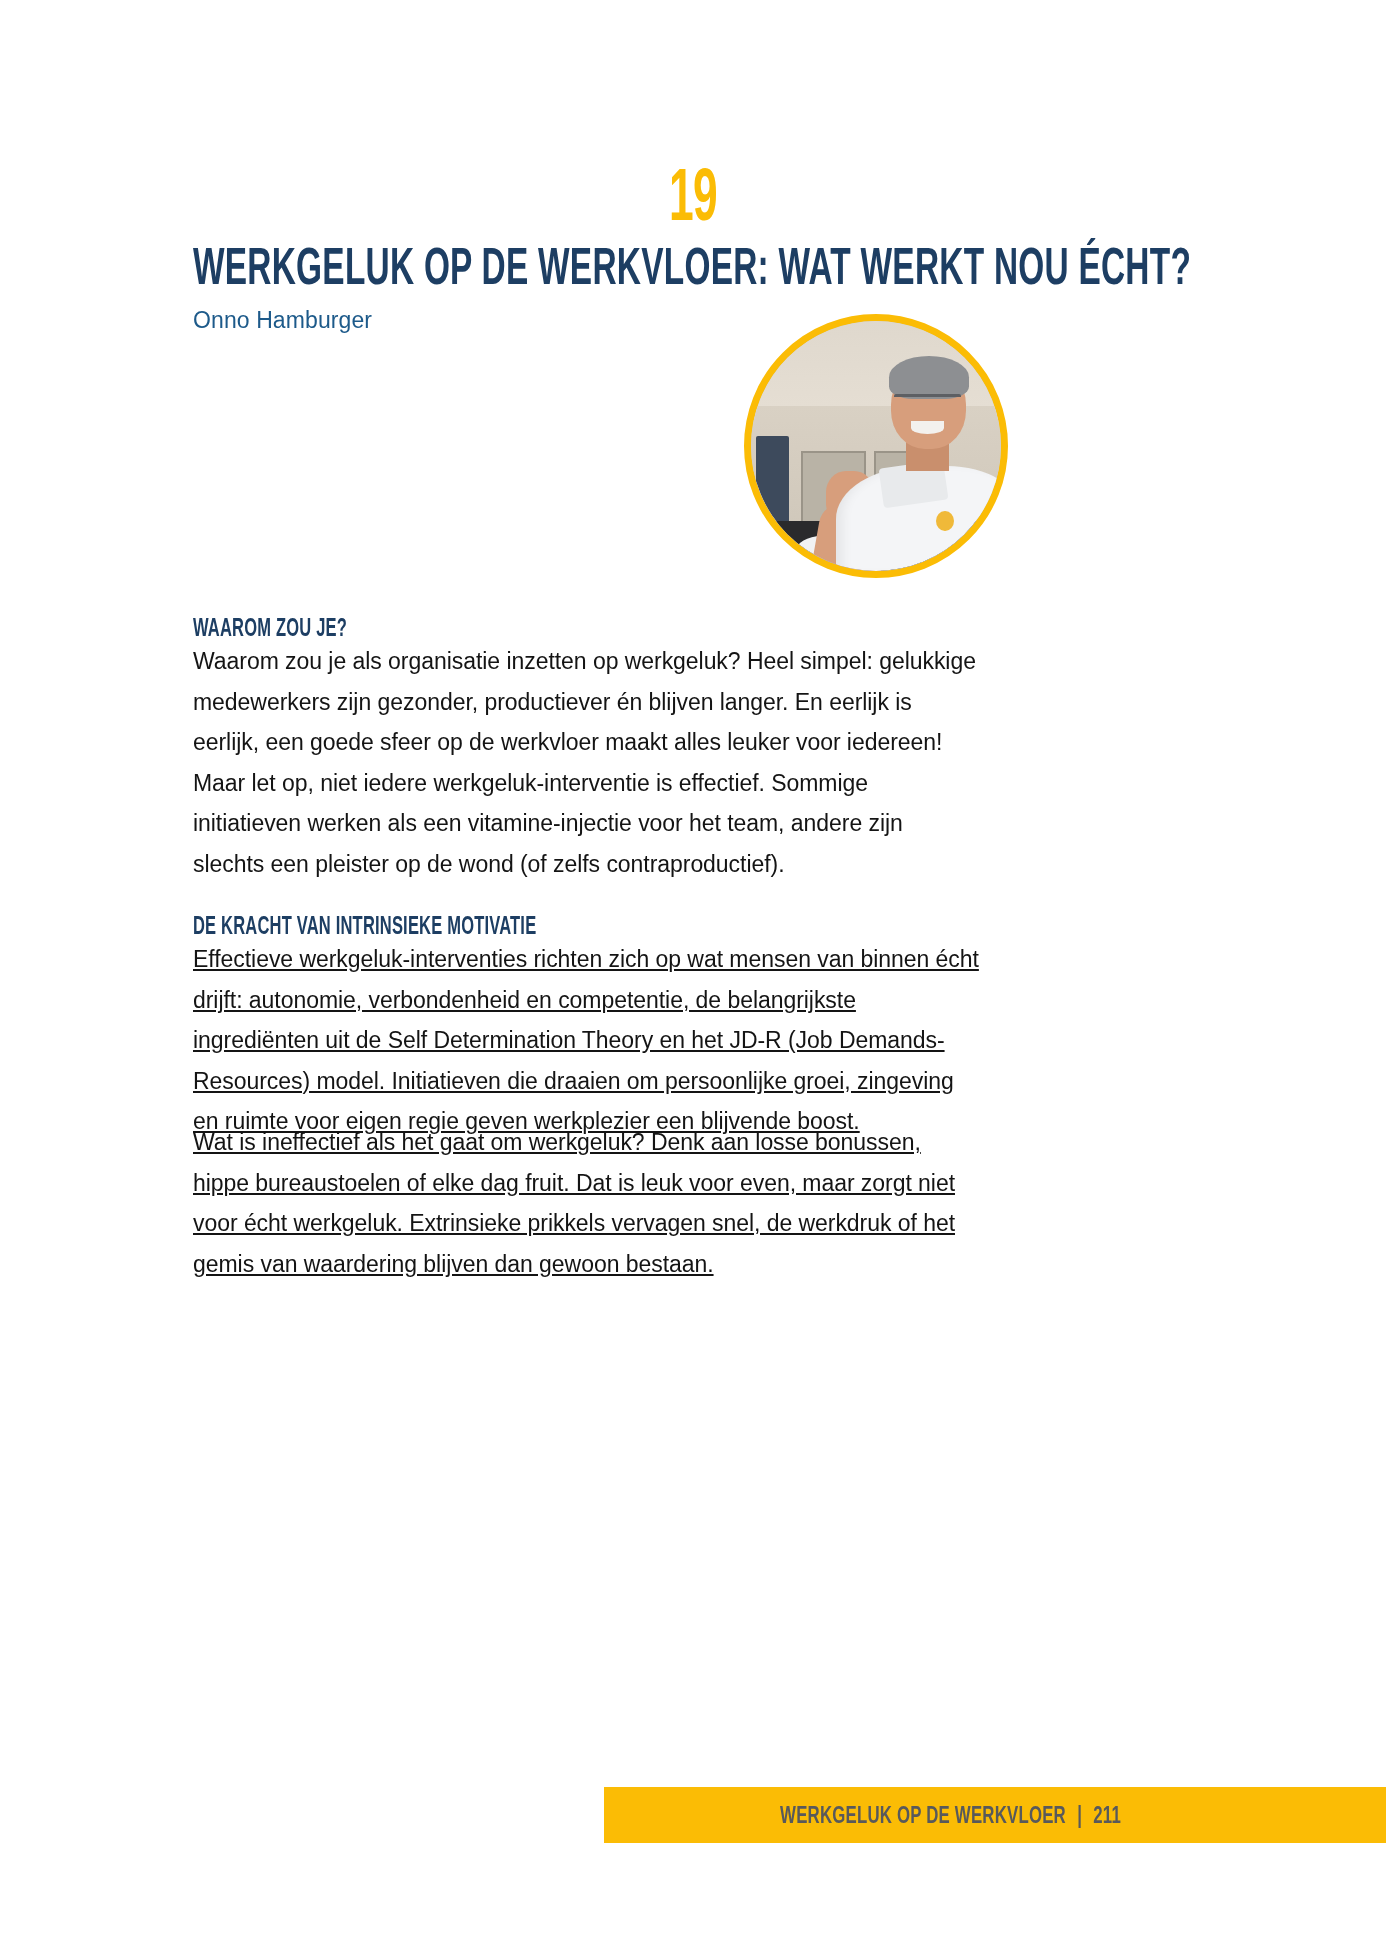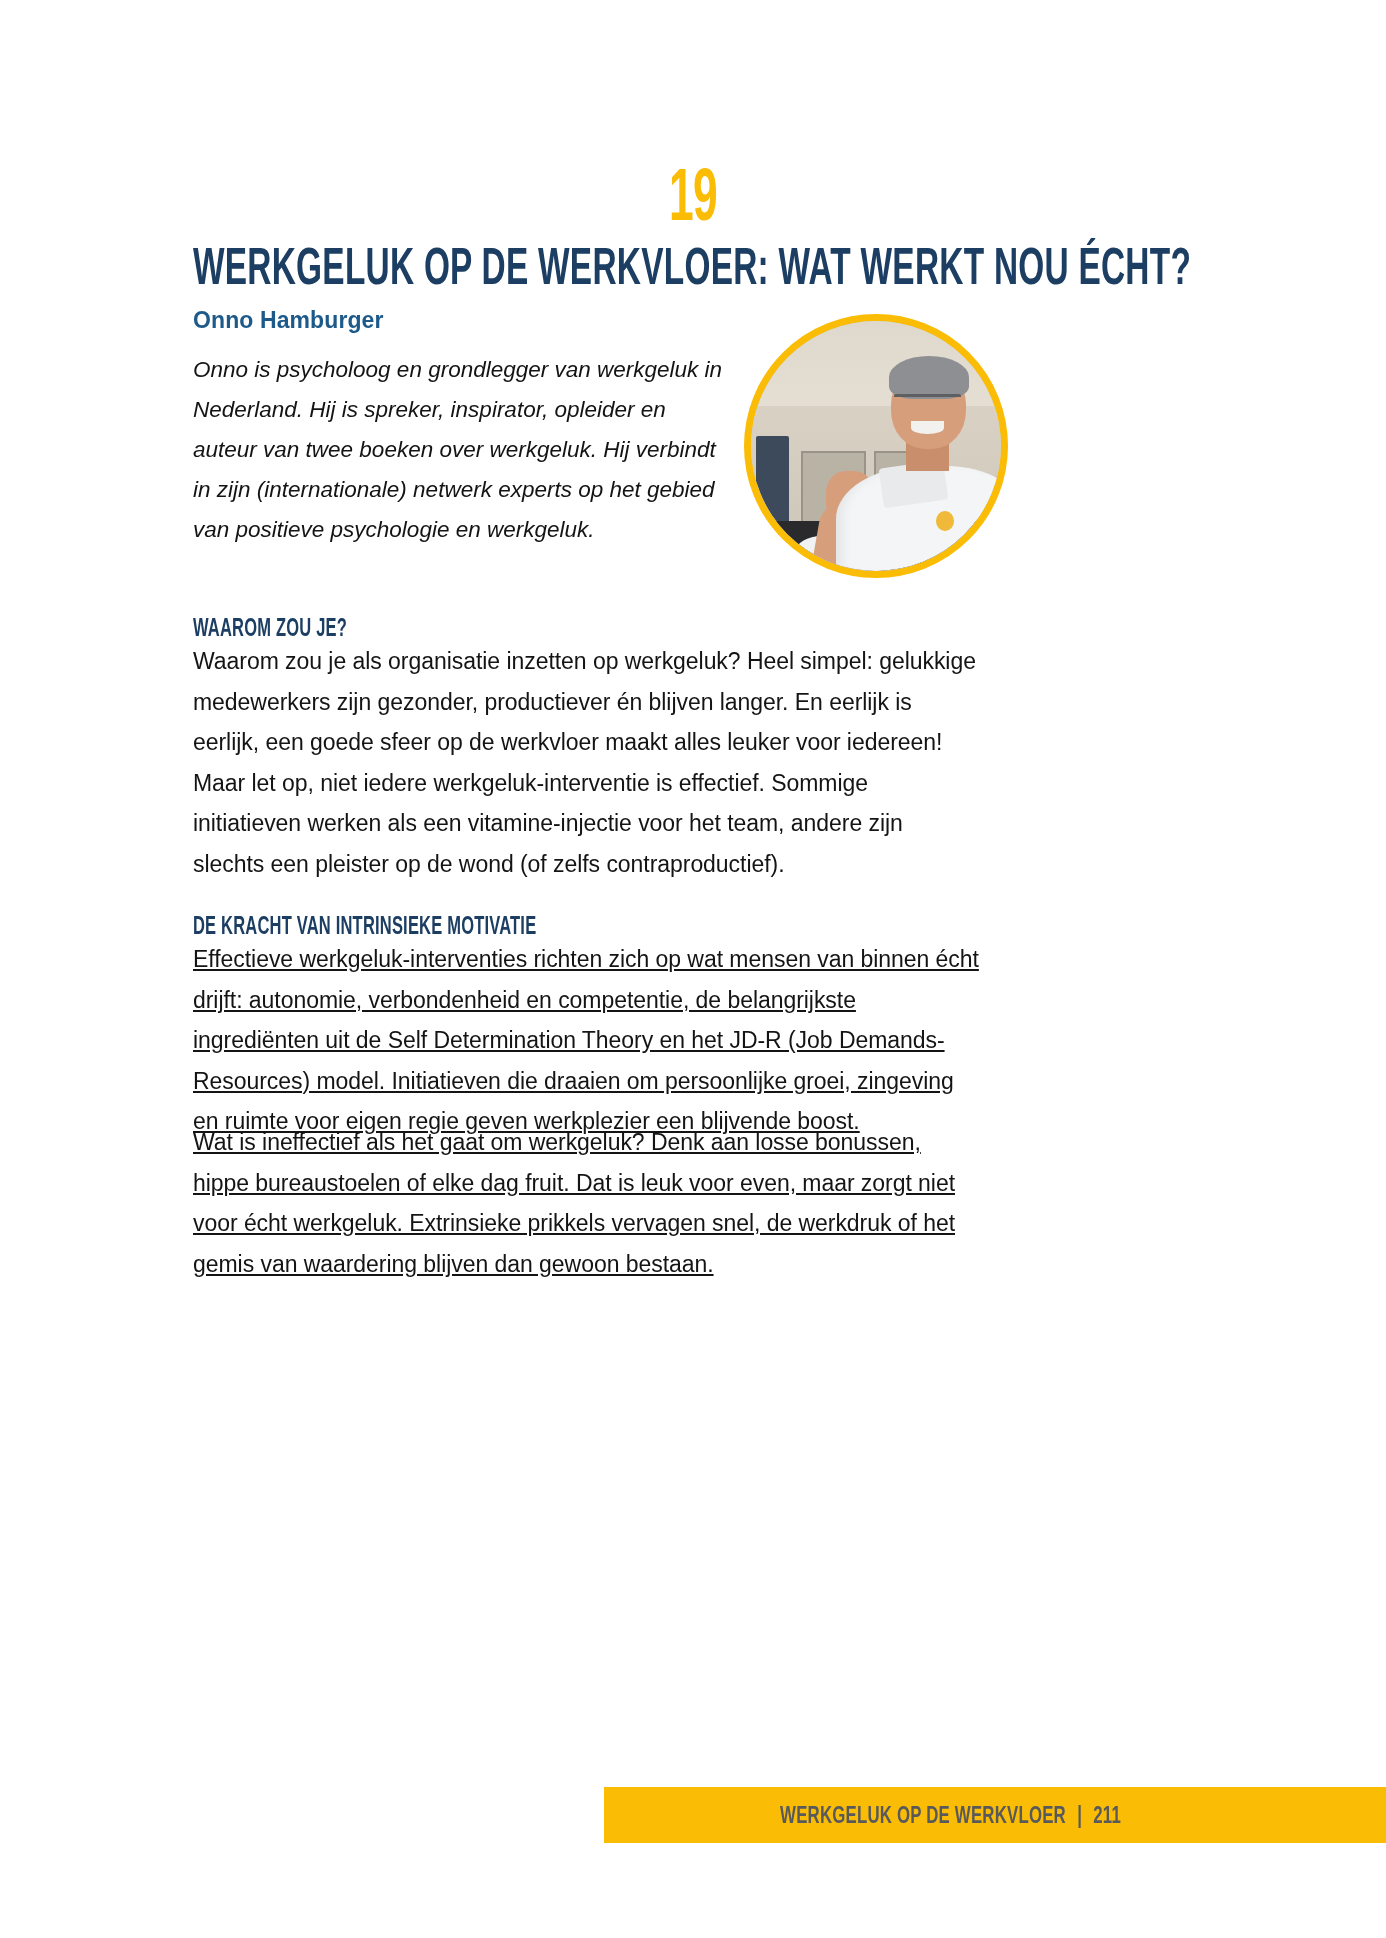--- a/index.html
+++ b/index.html
@@ -39,21 +39,21 @@
     color:#1D3E63;
     white-space:nowrap;
     transform:scaleX(0.655);
     transform-origin:left top;
   }
 
   
   .author-name {
     position:absolute;
     left:193px; top:305px;
-    font-weight:700;
+    font-weight:400;
     font-size:23px;
     line-height:30px;
     color:#1D5A8A;
     letter-spacing:0.1px;
   }
 
   
   .intro {
     position:absolute;
     left:193px; top:350px;
@@ -153,21 +153,20 @@
 <body>
 
 <div class="page">
 
   <div class="chapter-num">19</div>
 
   <div class="chapter-title">WERKGELUK OP DE WERKVLOER: WAT WERKT NOU ÉCHT?</div>
 
   <div class="author-name">Onno Hamburger</div>
 
-  <div class="intro">Onno is psycholoog en grondlegger van werkgeluk in Nederland. Hij is spreker, inspirator, opleider en auteur van twee boeken over werkgeluk. Hij verbindt in zijn (internationale) netwerk experts op het gebied van positieve psychologie en werkgeluk.</div>
 
   <div class="portrait">
     <div class="photo">
       <div class="ph-sky"></div>
       <div class="ph-wall"></div>
       <div class="ph-winA"></div>
       <div class="ph-winB"></div>
       <div class="ph-winC"></div>
       <div class="ph-darkstrip"></div>
       <div class="ph-sleeve"></div>

